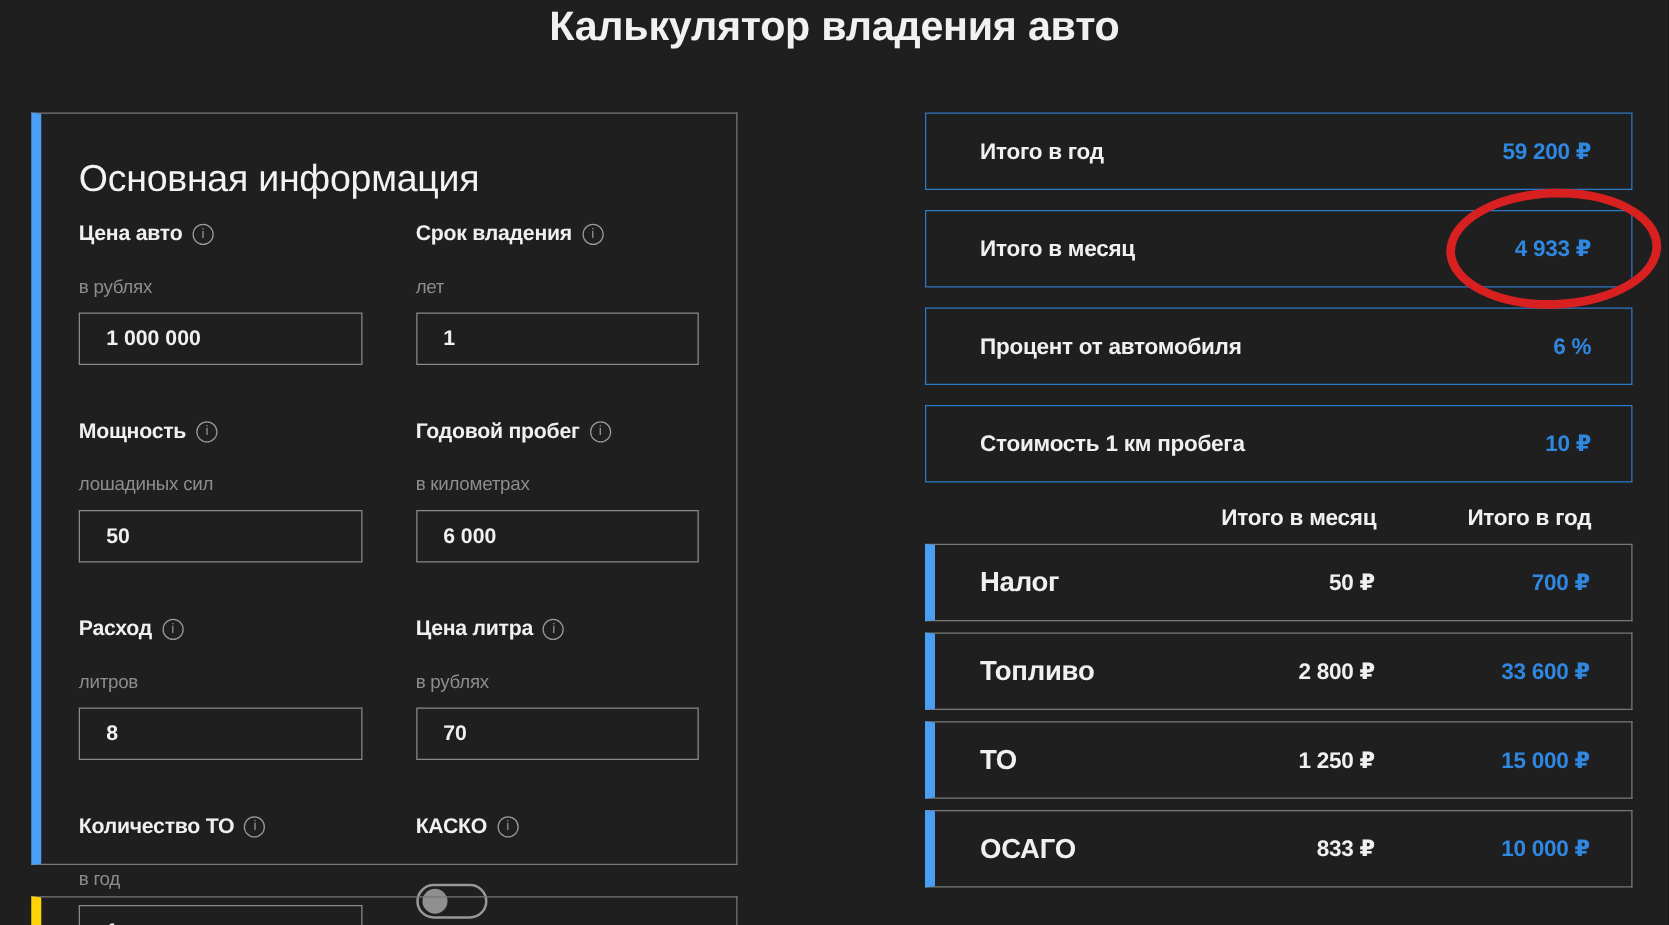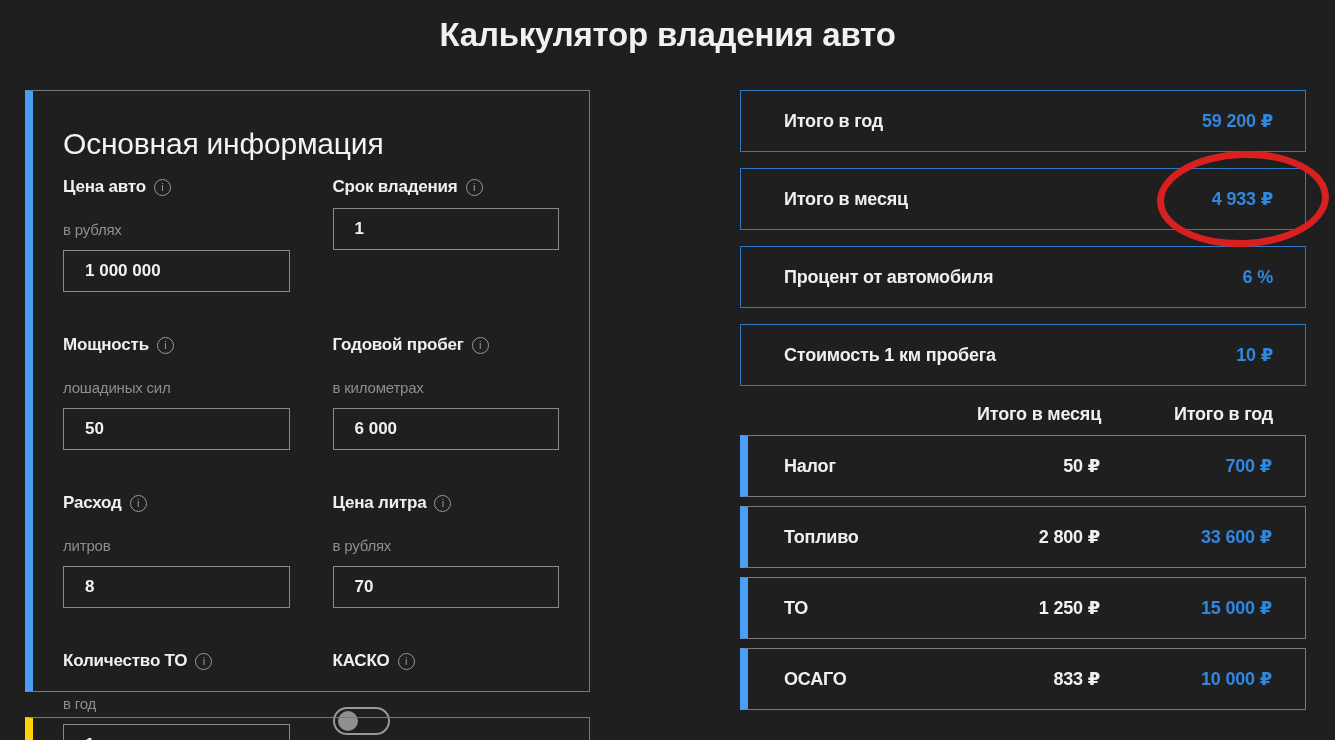--- a/index.html
+++ b/index.html
@@ -9,21 +9,21 @@
     position: relative;
     width: 1335px;
     height: 740px;
     background: #1f1f1f;
     overflow: hidden;
     margin: 0 auto;
     letter-spacing: -0.2px;
   }
   .page-title {
     position: absolute;
-    top: 16px; left: 0; right: 0;
+    top: 2px; left: 0; right: 0;
     text-align: center;
     color: #f1f1f1;
     font-size: 33px;
     font-weight: bold;
   }
   
   .form-panel {
     position: absolute;
     left: 25px; top: 90px;
     width: 565px; height: 602px;
@@ -136,21 +136,21 @@
   .cost-row {
     height: 62px;
     border: 1px solid #7a7a7a;
     border-left: 8px solid #4a9ff5;
     margin-top: 9px;
     display: flex;
     align-items: center;
     padding: 0 33px 0 36px;
   }
   .cost-row:first-of-type { margin-top: 18px; }
-  .cost-label { flex: 1; color: #f0f0f0; font-size: 18px; font-weight: bold; }
+  .cost-label { flex: 1; color: #f0f0f0; font-size: 22px; font-weight: bold; }
   .cost-month { color: #f0f0f0; font-size: 18px; font-weight: bold; }
   .cost-year  { color: #2f87e0; font-size: 18px; font-weight: bold; }
   
   .annotation-circle {
     position: absolute;
     left: 1157px; top: 151px;
     width: 172px; height: 96px;
     border: 7px solid #d92020;
     border-radius: 50%;
     transform: rotate(-2deg);
@@ -175,20 +175,21 @@
         </div>
         <div class="field-sublabel">в рублях</div>
         <input class="field-input" type="text" value="1 000 000" style="">
       </div>
 
       <div>
         <div class="field-label">
           <span>Срок владения</span>
           <span class="info-icon">i</span>
         </div>
+        <div class="field-sublabel">лет</div>
         <input class="field-input" type="text" value="1" style="">
       </div>
 
       <div>
         <div class="field-label">
           <span>Мощность</span>
           <span class="info-icon">i</span>
         </div>
         <div class="field-sublabel">лошадиных сил</div>
         <input class="field-input" type="text" value="50" style="">

